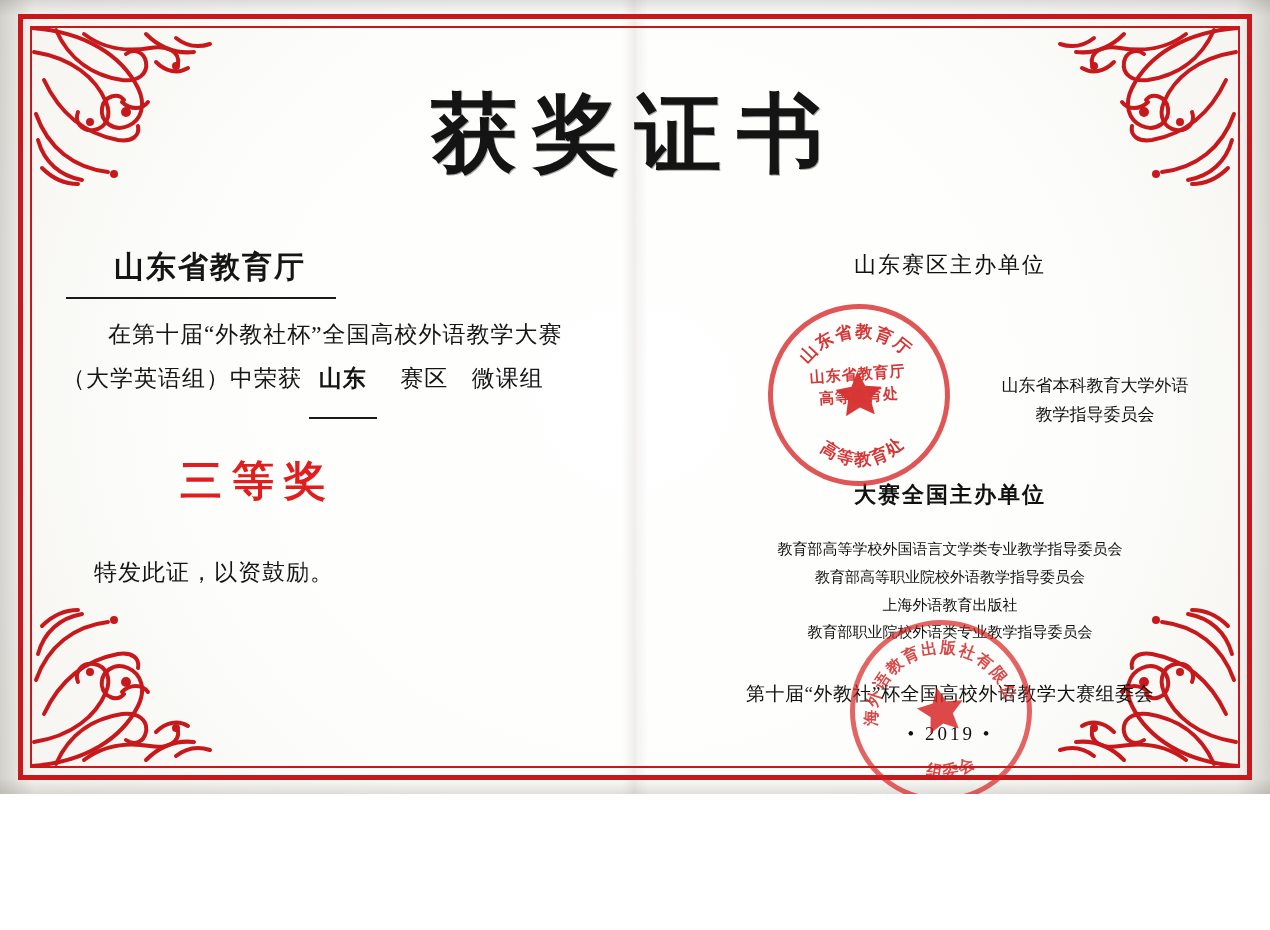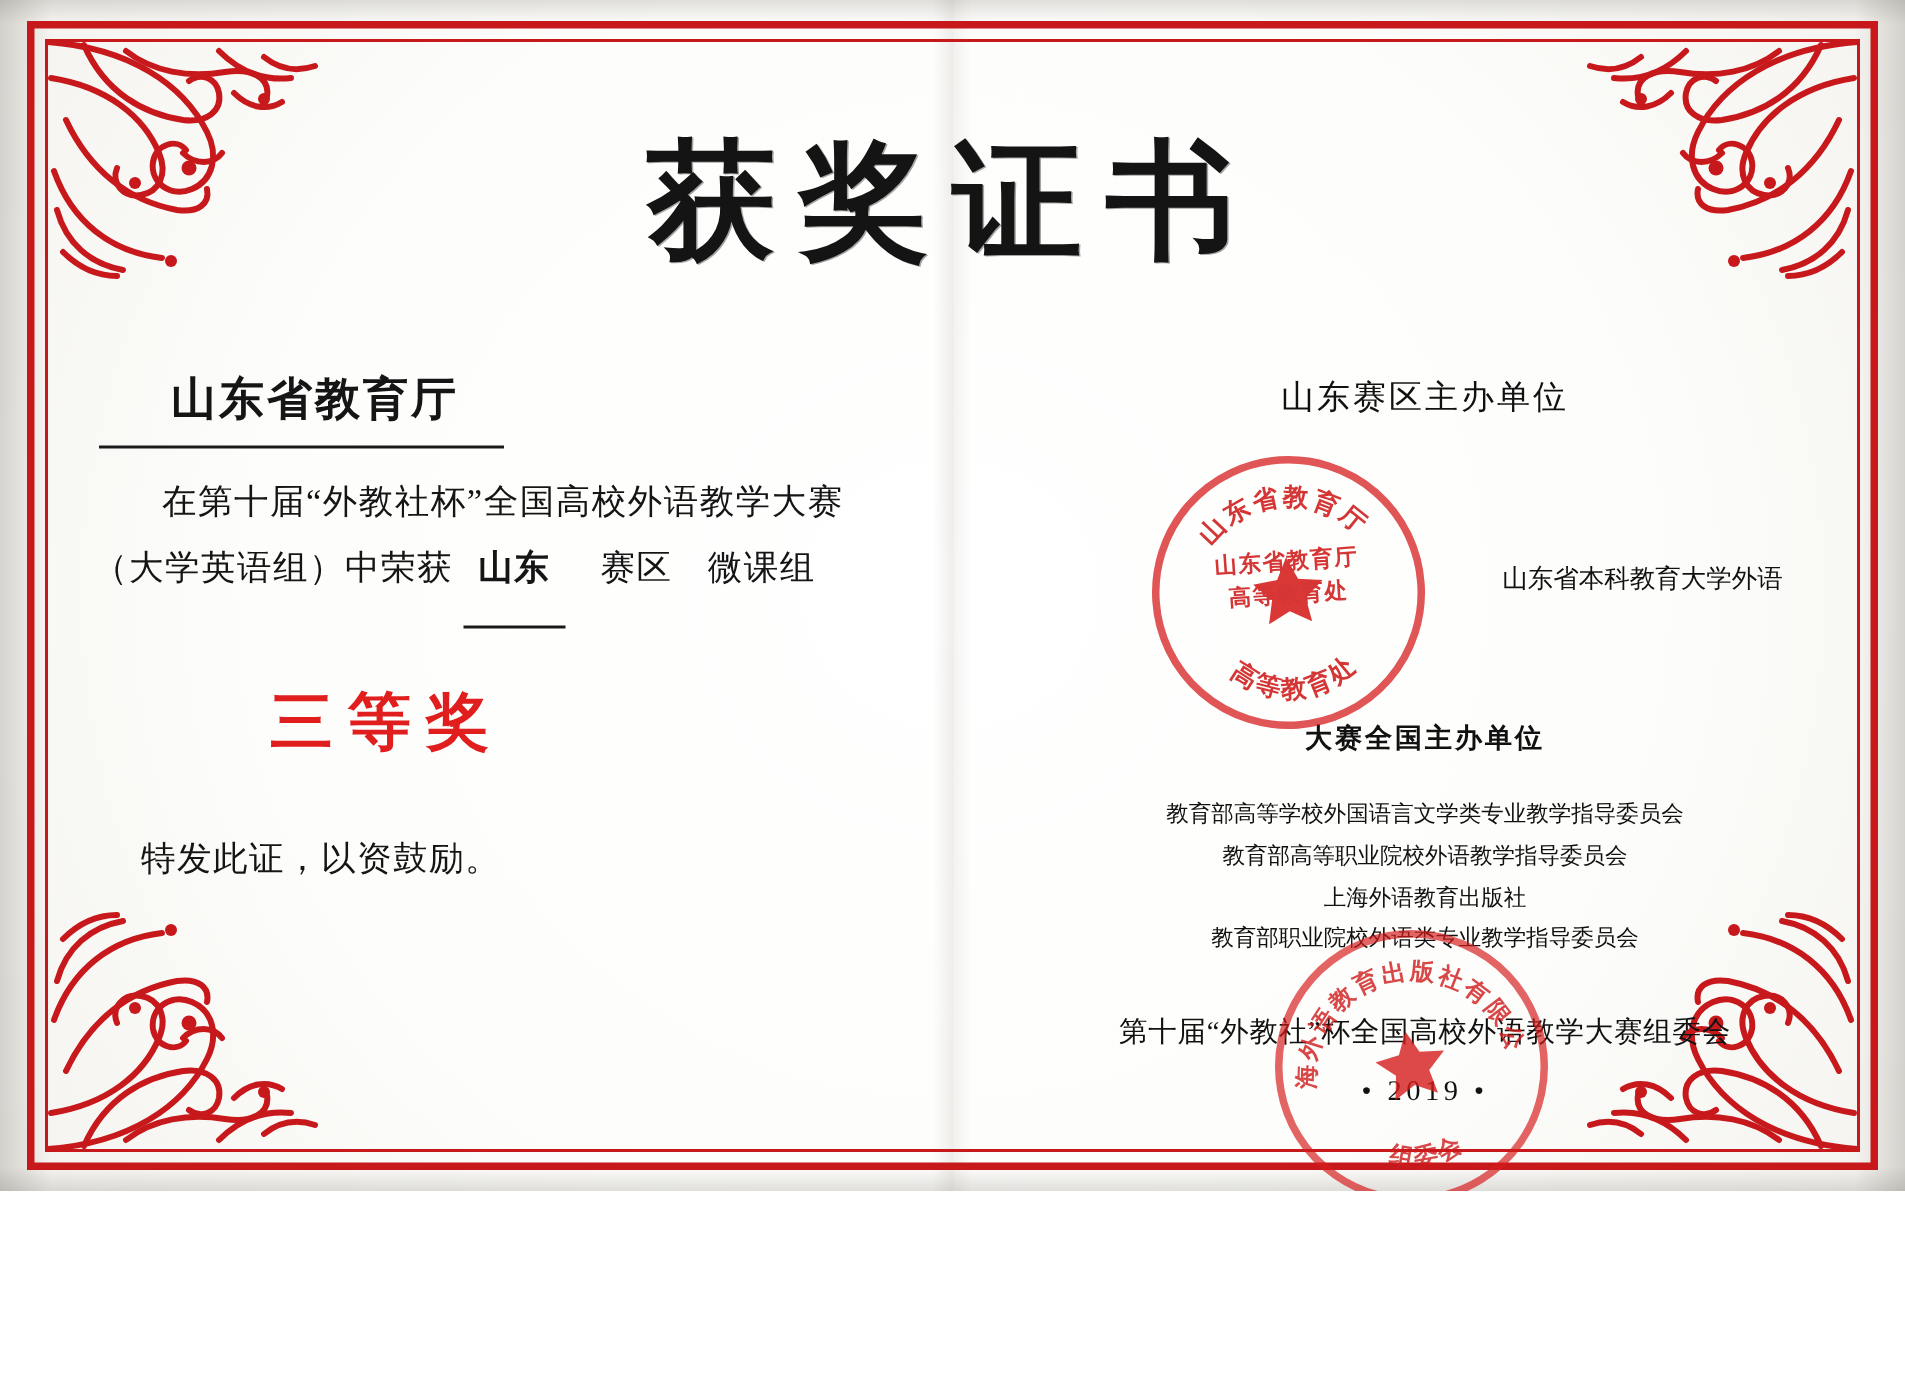--- a/index.html
+++ b/index.html
@@ -190,21 +190,21 @@
     left: 290px;
     top: 80px;
     width: 230px;
     text-align: center;
     font-size: 17px;
     line-height: 1.7;
   }
 
   .org-heading-2 {
     margin-top: 18px;
-    font-size: 18px;
+    font-size: 22px;
     font-weight: 700;
     letter-spacing: 2px;
   }
 
   .natl-list {
     margin-top: 26px;
     font-size: 15px;
     line-height: 1.85;
     color: #111;
   }
@@ -406,20 +406,21 @@
         </svg>
         <svg class="star" viewBox="0 0 24 24">
           <path fill="currentColor" d="M12 1.5l3.1 6.6 7.2 .9-5.3 4.9 1.4 7.1L12 17.6 5.6 21l1.4-7.1L1.7 9l7.2-.9z"></path>
         </svg>
         <div class="seal-text t1">山东省教育厅</div>
         <div class="seal-text t2">高等教育处</div>
       </div>
 
       <div class="org-right-1">
         <div>山东省本科教育大学外语</div>
+        <div>教学指导委员会</div>
       </div>
     </div>
 
     <div class="org-heading-2">大赛全国主办单位</div>
 
     <div class="natl-list">
       <div>教育部高等学校外国语言文学类专业教学指导委员会</div>
       <div>教育部高等职业院校外语教学指导委员会</div>
       <div>上海外语教育出版社</div>
       <div>教育部职业院校外语类专业教学指导委员会</div>

